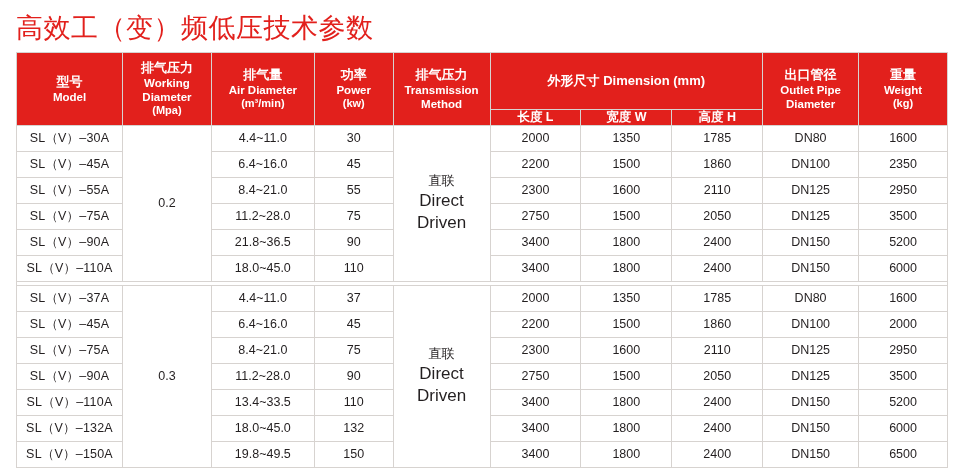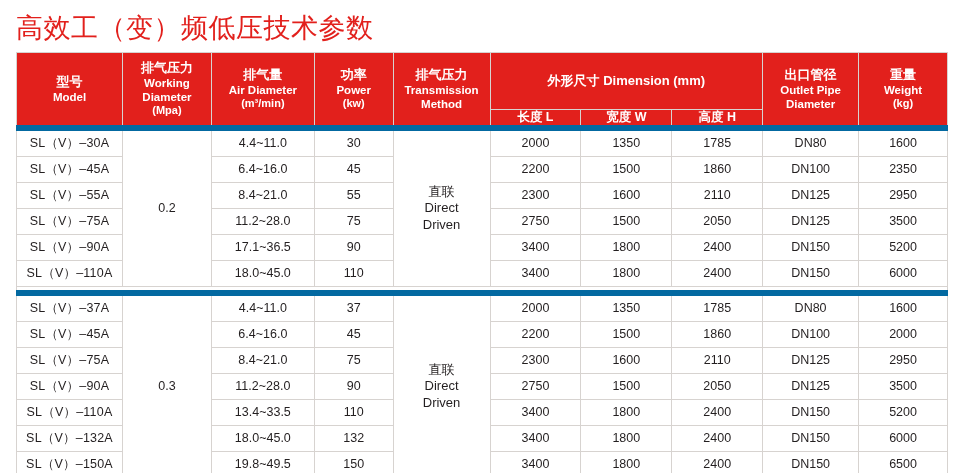--- a/index.html
+++ b/index.html
@@ -89,25 +89,25 @@
     font-size: 12.5px;
   }
   tbody td.trans .cn {
     display: block;
     font-size: 13px;
     line-height: 1.35;
     font-family: Liberation Serif, serif;
   }
   tbody td.trans .en {
     display: block;
-    font-size: 13px;
+    font-size: 17px;
     line-height: 1.3;
   }
   tbody tr.group-start td {
-    border-top: 6px solid #0369a1;
+    border-top: 1px solid #0369a1;
     margin-top: 34px;
   }
   .sep-row td {
     border: none;
     height: 3px;
     padding: 0;
     background: #ffffff;
   }
 </style>
 </head>
@@ -216,21 +216,21 @@
           <td class="air">11.2~28.0</td>
           <td class="power">75</td>
           <td class="len">2750</td>
           <td class="wid">1500</td>
           <td class="hei">2050</td>
           <td class="outlet">DN125</td>
           <td class="weight">3500</td>
         </tr>
         <tr>
           <td class="model">SL（V）–90A</td>
-          <td class="air">17.1~36.5</td>
+          <td class="air">21.8~36.5</td>
           <td class="power">90</td>
           <td class="len">3400</td>
           <td class="wid">1800</td>
           <td class="hei">2400</td>
           <td class="outlet">DN150</td>
           <td class="weight">5200</td>
         </tr>
         <tr>
           <td class="model">SL（V）–110A</td>
           <td class="air">18.0~45.0</td>

